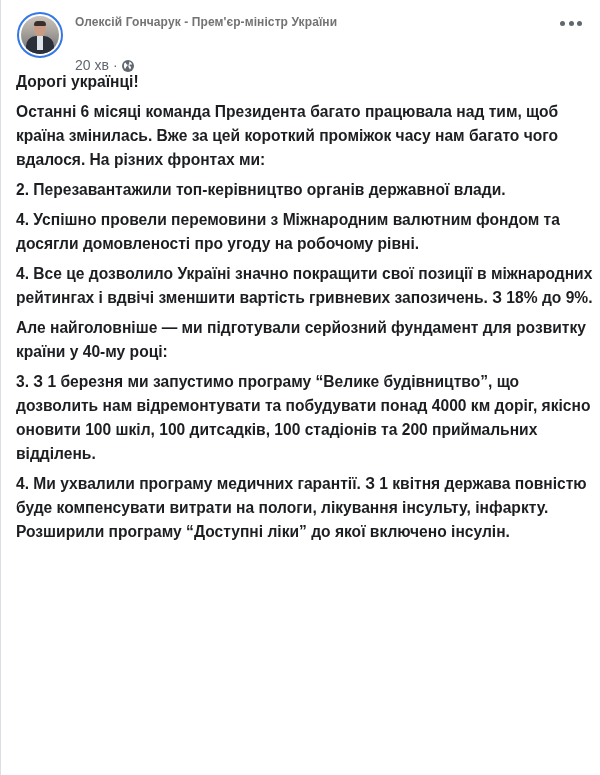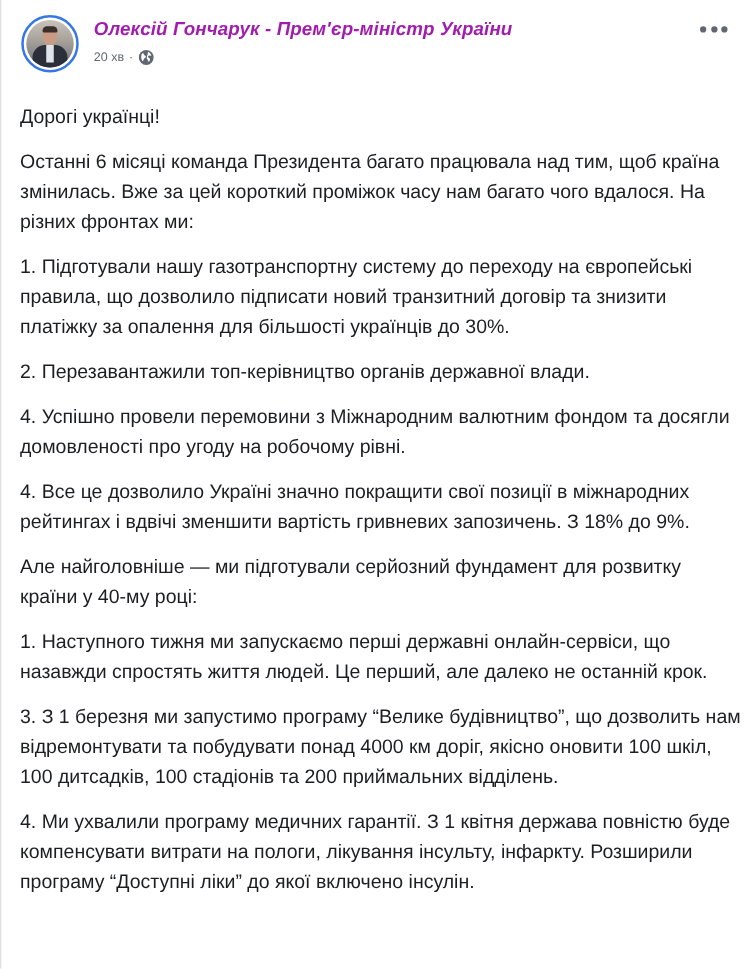--- a/index.html
+++ b/index.html
@@ -86,32 +86,31 @@
     left: 16px;
     top: 20px;
     width: 6px;
     height: 14px;
     background: #dfe3ea;
   }
   .author-name {
     position: absolute;
     left: 60px;
     top: 3px;
-    font-size: 15px;
+    font-size: 12px;
     font-weight: bold;
-    color: #a21caf;
+    color: #737373;
     white-space: nowrap;
     letter-spacing: 0.1px;
-    font-style: italic;
   }
   .meta {
     position: absolute;
     left: 60px;
-    top: 28px;
-    font-size: 10px;
+    top: 45px;
+    font-size: 14px;
     color: #616770;
     display: flex;
     align-items: center;
     white-space: nowrap;
   }
   .meta .dot {
     margin: 0 4px;
   }
   .globe {
     width: 12px;
@@ -139,21 +138,22 @@
   .content {
     position: absolute;
     left: 15px;
     top: 70px;
     width: 578px;
     font-size: 15.6px;
     line-height: 24px;
     color: #1c1e21;
   }
   .content p {
-    margin: 12px 0 6px 0;
+    margin: 0 0 6px 0;
+    font-weight: bold;
   }
 </style>
 </head>
 <body>
 
 <div class="post">
   <div class="header">
     <div class="avatar-wrap">
       <div class="avatar">
         <div class="body"></div>
@@ -177,22 +177,20 @@
     <div class="more-button">
       <span></span>
       <span></span>
       <span></span>
     </div>
   </div>
 
   <div class="content">
     <p>Дорогі українці!</p>
     <p>Останні 6 місяці команда Президента багато працювала над тим, щоб країна змінилась. Вже за цей короткий проміжок часу нам багато чого вдалося. На різних фронтах ми:</p>
-    <p>1. Підготували нашу газотранспортну систему до переходу на європейські правила, що дозволило підписати новий транзитний договір та знизити платіжку за опалення для більшості українців до 30%.</p>
     <p>2. Перезавантажили топ-керівництво органів державної влади.</p>
     <p>4. Успішно провели перемовини з Міжнародним валютним фондом та досягли домовленості про угоду на робочому рівні.</p>
     <p>4. Все це дозволило Україні значно покращити свої позиції в міжнародних рейтингах і вдвічі зменшити вартість гривневих запозичень. З 18% до 9%.</p>
     <p>Але найголовніше — ми підготували серйозний фундамент для розвитку країни у 40-му році:</p>
-    <p>1. Наступного тижня ми запускаємо перші державні онлайн-сервіси, що назавжди спростять життя людей. Це перший, але далеко не останній крок.</p>
     <p>3. З 1 березня ми запустимо програму “Велике будівництво”, що дозволить нам відремонтувати та побудувати понад 4000 км доріг, якісно оновити 100 шкіл, 100 дитсадків, 100 стадіонів та 200 приймальних відділень.</p>
     <p>4. Ми ухвалили програму медичних гарантії. З 1 квітня держава повністю буде компенсувати витрати на пологи, лікування інсульту, інфаркту. Розширили програму “Доступні ліки” до якої включено інсулін.</p>
   </div>
 </div>
 
 </body></html>

